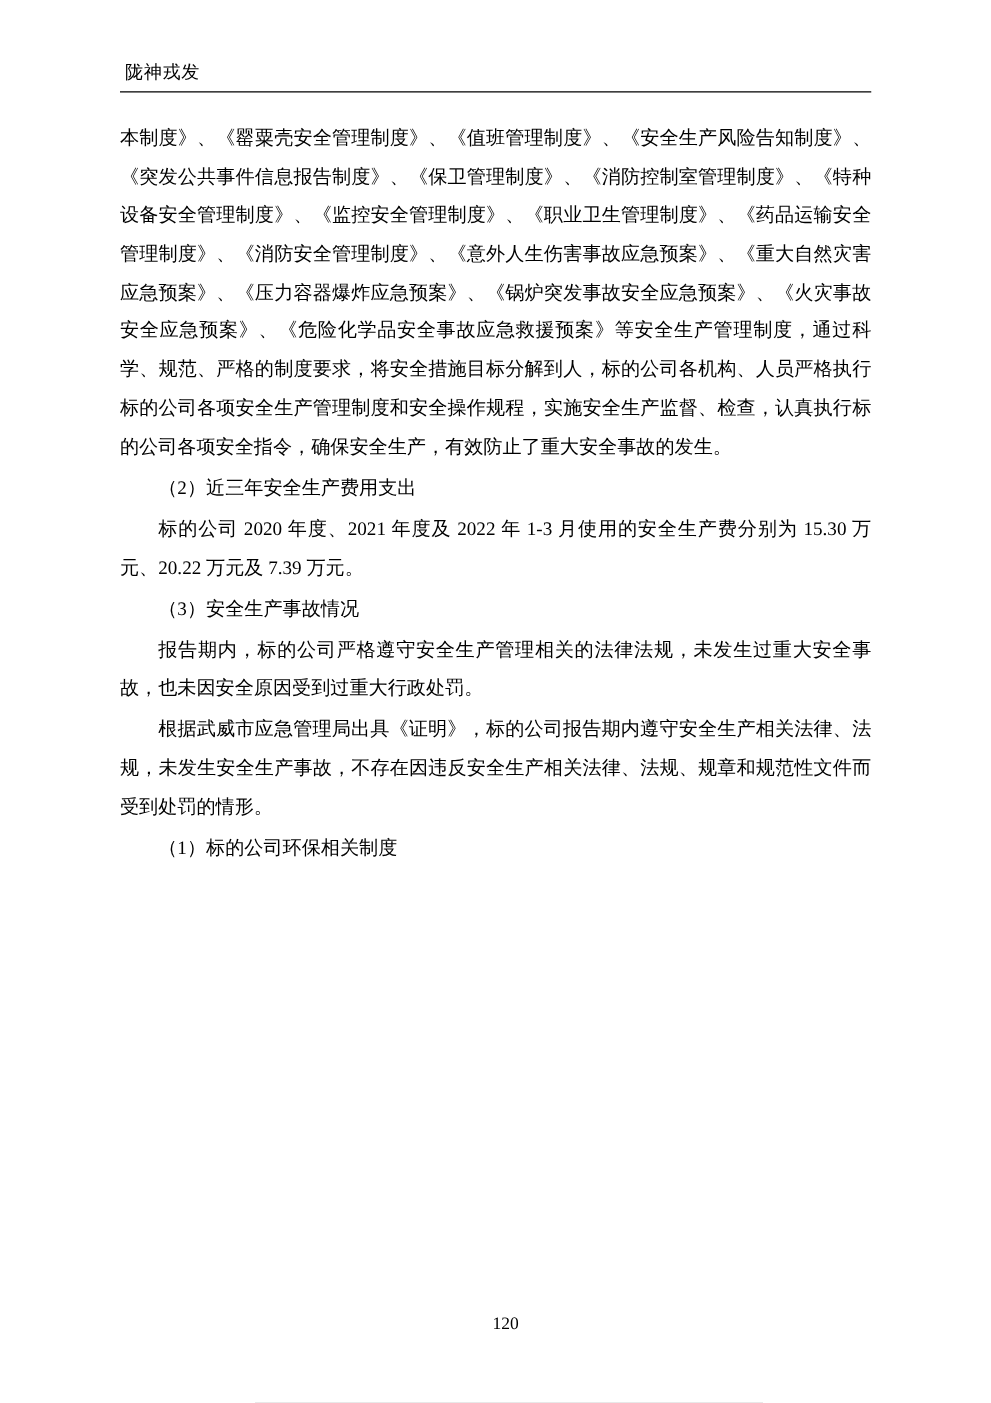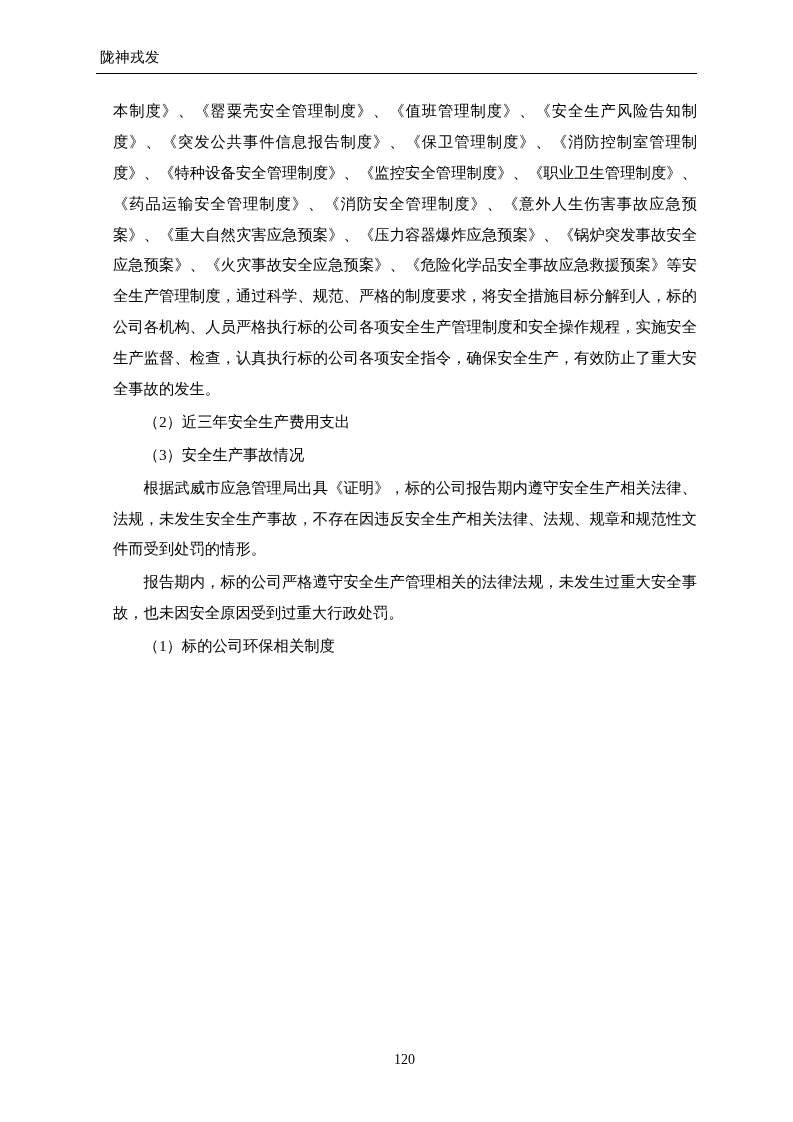--- a/index.html
+++ b/index.html
@@ -42,21 +42,21 @@
     margin: 0 0 22px 0;
   }
   .content {
     font-size: 15.3px;
     line-height: 2.02;
     color: #000;
     text-align: justify;
     text-justify: inter-ideograph;
   }
   .para {
-    margin: 0 0 2px 17px;
+    margin: 0 0 2px 0;
     text-indent: 0;
   }
   .para.indent {
     text-indent: 2em;
   }
   .footer {
     position: absolute;
     left: 0;
     right: 0;
     bottom: 54px;
@@ -72,21 +72,22 @@
 <div class="page">
 
   <div class="header">
     <div class="header-left">陇神戎发</div>
   </div>
   <div class="header-rule"></div>
 
   <div class="content">
     <p class="para">本制度》、《罂粟壳安全管理制度》、《值班管理制度》、《安全生产风险告知制度》、《突发公共事件信息报告制度》、《保卫管理制度》、《消防控制室管理制度》、《特种设备安全管理制度》、《监控安全管理制度》、《职业卫生管理制度》、《药品运输安全管理制度》、《消防安全管理制度》、《意外人生伤害事故应急预案》、《重大自然灾害应急预案》、《压力容器爆炸应急预案》、《锅炉突发事故安全应急预案》、《火灾事故安全应急预案》、《危险化学品安全事故应急救援预案》等安全生产管理制度，通过科学、规范、严格的制度要求，将安全措施目标分解到人，标的公司各机构、人员严格执行标的公司各项安全生产管理制度和安全操作规程，实施安全生产监督、检查，认真执行标的公司各项安全指令，确保安全生产，有效防止了重大安全事故的发生。</p>
     <p class="para indent">（2）近三年安全生产费用支出</p>
+    <p class="para indent">标的公司 2020 年度、2021 年度及 2022 年 1-3 月使用的安全生产费分别为 15.30 万元、20.22 万元及 7.39 万元。</p>
     <p class="para indent">（3）安全生产事故情况</p>
+    <p class="para indent">报告期内，标的公司严格遵守安全生产管理相关的法律法规，未发生过重大安全事故，也未因安全原因受到过重大行政处罚。</p>
     <p class="para indent">根据武威市应急管理局出具《证明》，标的公司报告期内遵守安全生产相关法律、法规，未发生安全生产事故，不存在因违反安全生产相关法律、法规、规章和规范性文件而受到处罚的情形。</p>
-    <p class="para indent">报告期内，标的公司严格遵守安全生产管理相关的法律法规，未发生过重大安全事故，也未因安全原因受到过重大行政处罚。</p>
     <p class="para indent">（1）标的公司环保相关制度</p>
   </div>
 
   <div class="footer">120</div>
 
 </div>
 
 </body></html>

